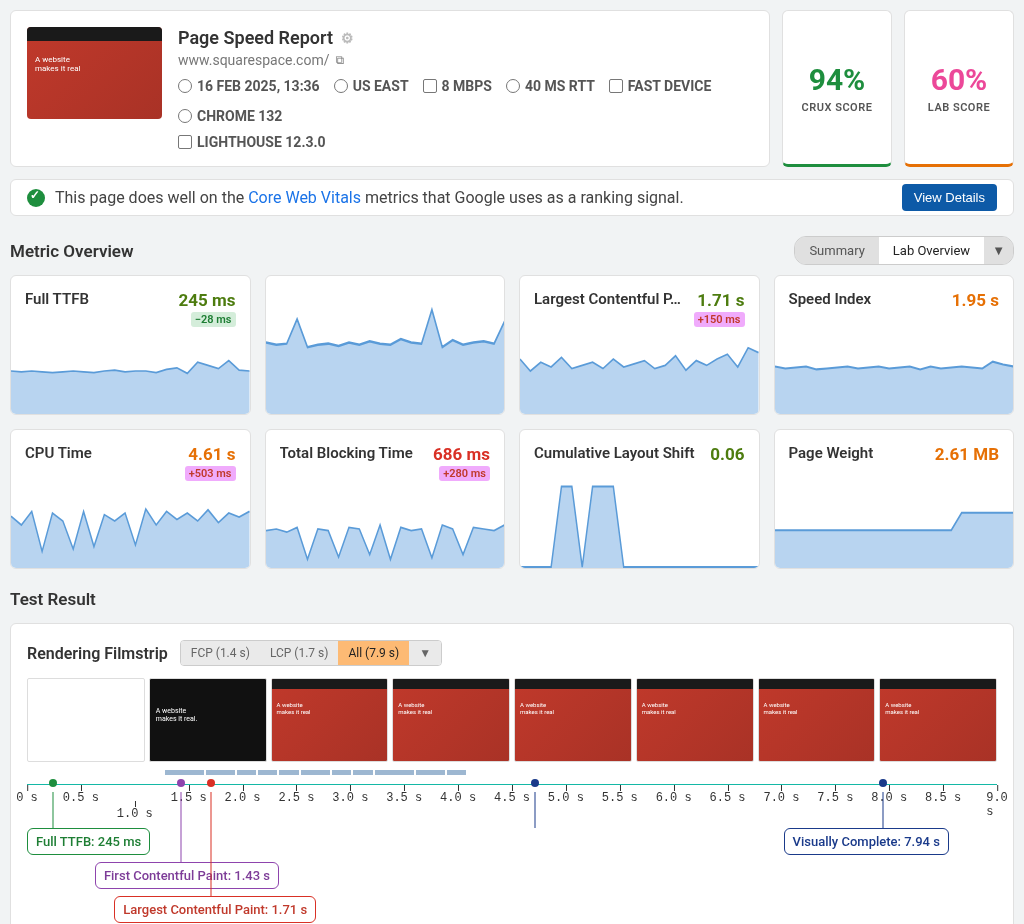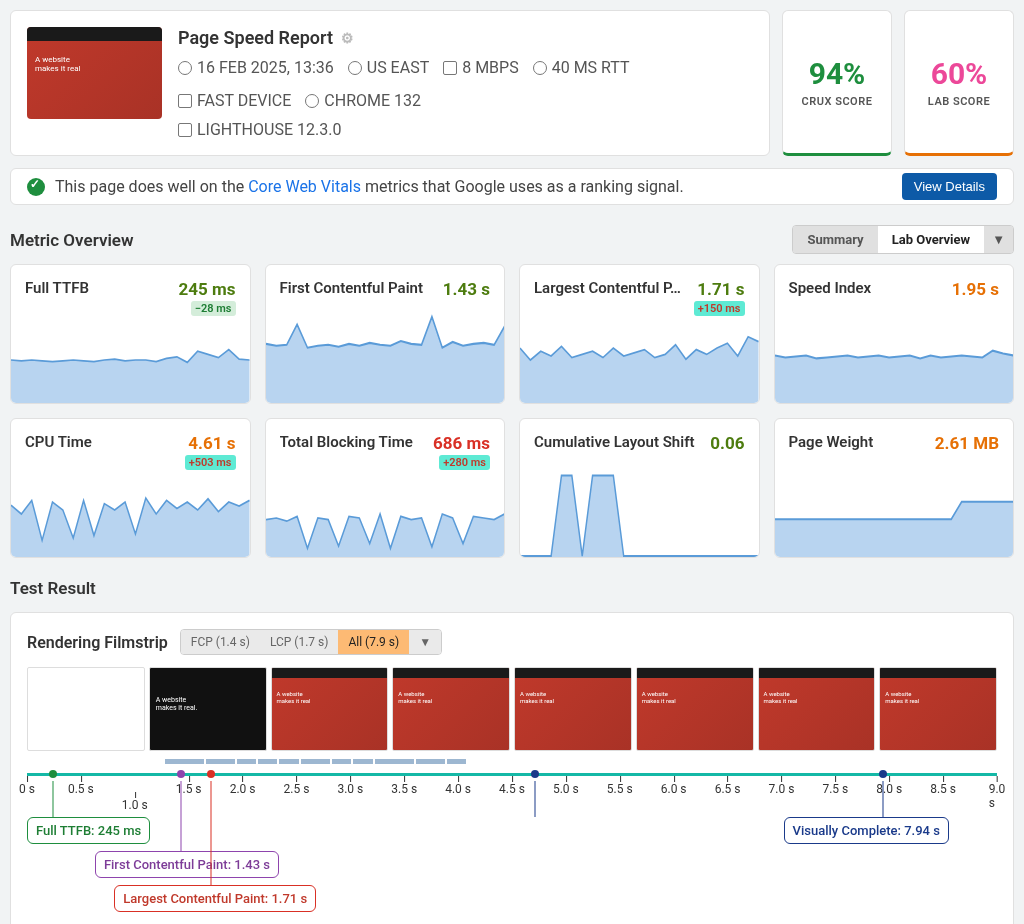--- a/index.html
+++ b/index.html
@@ -25,54 +25,54 @@
 }
 .thumb::after {
   content: "A website makes it real";
   position: absolute; top: 28px; left: 8px; color: #fff; font-size: 8px; width: 60px;
 }
 .thumb .bar { position:absolute; top:0;left:0;right:0;height:14px;background:#1a1a1a; }
 .report-info { flex: 1; }
 .report-title { font-size: 18px; font-weight: 600; color: #333; display:flex; align-items:center; gap:8px; }
 .gear { color: #bbb; font-size: 14px; }
 .report-url { color: #777; font-size: 14px; margin-top: 4px; display:flex; align-items:center; gap:6px; }
-.meta-row { display: flex; flex-wrap: wrap; gap: 14px; margin-top: 10px; color: #555; font-size: 16px; font-weight:400; }
+.meta-row { display: flex; flex-wrap: wrap; gap: 14px; margin-top: 10px; color: #555; font-size: 14px; font-weight:700; }
 .meta-item { display: flex; align-items: center; gap: 5px; }
 .meta-icon { width:14px; height:14px; border:1.5px solid #777; border-radius:50%; display:inline-block; position:relative; }
 .score-card { width: 110px; display:flex; flex-direction:column; align-items:center; justify-content:center; padding:14px 8px; position:relative; }
 .score-val { font-size: 30px; font-weight: 700; }
 .score-lbl { font-size: 11px; font-weight:600; color:#555; letter-spacing:0.5px; margin-top:4px; }
 .score-green { color: #1e8e3e; }
 .score-orange { color: #ec4899; }
 .score-card.green { border-bottom: 3px solid #1e8e3e; }
 .score-card.orange { border-bottom: 3px solid #e67005; }
 
 .vitals-banner { margin-top: 12px; padding: 4px 16px; display:flex; align-items:center; gap:10px; }
 .check-icon { width:18px; height:18px; background:#1e8e3e; border-radius:50%; position:relative; }
 .check-icon::after { content:"✓"; color:#fff; font-size:12px; position:absolute; top:-1px; left:3px; font-weight:bold; }
 .vitals-text { flex:1; font-size:16px; color:#444; }
 .vitals-text a { color:#1a73e8; text-decoration:none; }
 .btn-primary { background:#0d5aa7; color:#fff; border:none; padding:6px 12px; border-radius:4px; font-size:13px; cursor:pointer; }
 
 .section-head { display:flex; align-items:center; margin:20px 0 10px; }
 .section-title { font-size:17px; font-weight:600; color:#333; flex:1; }
-.overview-tabs { display:flex; border:1px solid #ccc; border-radius:4px; overflow:hidden; font-size:13px;font-weight:bold; }
+.overview-tabs { display:flex; border:1px solid #ccc; border-radius:12px; overflow:hidden; font-size:13px; }
 .overview-tabs .tab { padding:6px 14px; background:#e0e0e0; color:#555; cursor:pointer; }
 .overview-tabs .tab.active { background:#fff; color:#222; }
 .overview-tabs .tab.caret { padding:6px 8px; }
 
 .metrics-grid { display:grid; grid-template-columns: repeat(4, 1fr); gap:14px; }
 .metric-card { padding:14px 14px 0 14px; height:140px; display:flex; flex-direction:column; overflow:hidden; }
 .metric-head { display:flex; align-items:flex-start; }
 .metric-name { font-weight:600; font-size:15px; color:#333; flex:1; white-space:nowrap; overflow:hidden; text-overflow:ellipsis; }
 .metric-val-wrap { text-align:right; }
 .metric-val { font-weight:700; font-size:17px; }
 .metric-delta { display:inline-block; font-size:11px; font-weight:600; padding:1px 4px; border-radius:3px; margin-top:2px; }
 .delta-good { background:#d4edda; color:#1e7e34; }
-.delta-bad { background:#5eead4; color:#c0392b; }
+.delta-bad { background:#f0abfc; color:#c0392b; }
 .v-green { color:#4d7c0f; }
 .v-orange { color:#e67005; }
 .v-red { color:#d93025; }
 .spark { flex:1; position:relative; margin: 8px -14px -1px -14px; }
 .spark svg { width:100%; height:100%; display:block; }
 
 .test-result { margin-top:14px; padding:16px; }
 .filmstrip-head { display:flex; align-items:center; gap:12px; margin-bottom:12px; }
 .filmstrip-title { font-size:16px; font-weight:600; }
 .filmtabs { display:flex; border:1px solid #ccc; border-radius:4px; overflow:hidden; font-size:12px; }
@@ -82,21 +82,21 @@
 .frame { flex:1; height:84px; border:1px solid #ddd; border-radius:2px; position:relative; overflow:hidden; }
 .frame.blank { background:#fff; }
 .frame.dark { background:#111; }
 .frame.dark::after { content:"A website makes it real."; color:#fff; font-size:7px; position:absolute; top:28px; left:6px; width:50px; }
 .frame.loaded { background: linear-gradient(135deg, #c0392b 0%, #a93226 100%); }
 .frame.loaded .fbar{position:absolute;top:0;left:0;right:0;height:10px;background:#1a1a1a;}
 .frame.loaded::after { content:"A website makes it real"; color:#fff; font-size:6px; position:absolute; top:22px; left:5px; width:40px; }
 .loadbars { height:10px; display:flex; gap:2px; margin-bottom:6px; }
 .loadbars span { height:5px; background:#9db7d1; display:inline-block; margin-top:2px; }
 
-.timeline { position:relative; height:40px; border-top:3px solid #14b8a6; margin-top:6px; }
+.timeline { position:relative; height:40px; border-top:1px solid #14b8a6; margin-top:6px;font-family:Liberation Mono, monospace; }
 .tick { position:absolute; top:0; font-size:12px; color:#333; transform:translateX(-50%); }
 .tick::before { content:""; position:absolute; top:-6px; left:50%; width:1px; height:6px; background:#333; }
 .marker { position:absolute; top:-6px; width:8px; height:8px; border-radius:50%; transform:translateX(-50%); }
 .mline { position:absolute; top:0; width:1px; transform:translateX(-50%); }
 
 .callouts { position:relative; height:120px; margin-top:4px; }
 .callout { position:absolute; border:1.5px solid; border-radius:6px; padding:5px 8px; font-size:13px; font-weight:500; background:#fff; white-space:nowrap; }
 .c-green { border-color:#1e8e3e; color:#1e7e34; }
 .c-purple { border-color:#8e44ad; color:#7d3c98; }
 .c-red { border-color:#d93025; color:#c0392b; }
@@ -108,20 +108,24 @@
 <div class="top-row">
   <div class="card report-header">
     <div class="thumb">
         <div class="bar"></div>
       </div>
     <div class="report-info">
       <div class="report-title">
         <span>Page Speed Report</span>
         <span class="gear">⚙</span>
       </div>
+      <div class="report-url">
+        <span>www.squarespace.com/</span>
+        <span style="font-size:12px;">⧉</span>
+      </div>
       <div class="meta-row">
         <span class="meta-item">
             <span class="meta-icon"></span>
             <span>16 FEB 2025, 13:36</span>
           </span>
         <span class="meta-item">
             <span class="meta-icon"></span>
             <span>US EAST</span>
           </span>
         <span class="meta-item">
@@ -186,27 +190,20 @@
       </div>
     </div>
     <div class="spark">
       <svg viewBox="0 0 240 70" preserveAspectRatio="none">
         <path d="M 0 31.5 L 0 31.5 L 10.434782608695652 32.199999999999996 L 20.869565217391305 31.5 L 31.304347826086957 32.199999999999996 L 41.73913043478261 32.9 L 52.17391304347826 32.199999999999996 L 62.608695652173914 31.5 L 73.04347826086956 32.199999999999996 L 83.47826086956522 32.9 L 93.91304347826087 31.5 L 104.34782608695652 30.799999999999997 L 114.78260869565217 32.199999999999996 L 125.21739130434783 31.5 L 135.65217391304347 31.5 L 146.08695652173913 32.9 L 156.52173913043478 30.1 L 166.95652173913044 28.700000000000003 L 177.39130434782606 33.6 L 187.82608695652175 23.799999999999997 L 198.2608695652174 26.6 L 208.69565217391303 29.400000000000006 L 219.1304347826087 22.4 L 229.56521739130434 30.799999999999997 L 240 31.5 L 240 70 L 0 70 Z" fill="#b8d4f0" stroke="none"></path>
         <path d="M 0 31.5 L 0 31.5 L 10.434782608695652 32.199999999999996 L 20.869565217391305 31.5 L 31.304347826086957 32.199999999999996 L 41.73913043478261 32.9 L 52.17391304347826 32.199999999999996 L 62.608695652173914 31.5 L 73.04347826086956 32.199999999999996 L 83.47826086956522 32.9 L 93.91304347826087 31.5 L 104.34782608695652 30.799999999999997 L 114.78260869565217 32.199999999999996 L 125.21739130434783 31.5 L 135.65217391304347 31.5 L 146.08695652173913 32.9 L 156.52173913043478 30.1 L 166.95652173913044 28.700000000000003 L 177.39130434782606 33.6 L 187.82608695652175 23.799999999999997 L 198.2608695652174 26.6 L 208.69565217391303 29.400000000000006 L 219.1304347826087 22.4 L 229.56521739130434 30.799999999999997 L 240 31.5" fill="none" stroke="#5a9bd8" stroke-width="1.5"></path>
       </svg>
     </div>
     </div>
     <div class="card metric-card">
-    <div class="metric-head">
-      <div class="metric-name">First Contentful Paint</div>
-      <div class="metric-val-wrap">
-        <div class="metric-val v-green">1.43 s</div>
-
-      </div>
-    </div>
     <div class="spark">
       <svg viewBox="0 0 240 70" preserveAspectRatio="none">
         <path d="M 0 26.6 L 0 26.6 L 10.434782608695652 28 L 20.869565217391305 27.300000000000004 L 31.304347826086957 12.600000000000001 L 41.73913043478261 29.400000000000006 L 52.17391304347826 28 L 62.608695652173914 27.300000000000004 L 73.04347826086956 28.700000000000003 L 83.47826086956522 26.6 L 93.91304347826087 28 L 104.34782608695652 25.9 L 114.78260869565217 27.300000000000004 L 125.21739130434783 28 L 135.65217391304347 24.5 L 146.08695652173913 26.6 L 156.52173913043478 27.300000000000004 L 166.95652173913044 7 L 177.39130434782606 29.400000000000006 L 187.82608695652175 25.199999999999996 L 198.2608695652174 28 L 208.69565217391303 26.6 L 219.1304347826087 25.9 L 229.56521739130434 27.300000000000004 L 240 14 L 240 70 L 0 70 Z" fill="#b8d4f0" stroke="none"></path>
         <path d="M 0 26.6 L 0 26.6 L 10.434782608695652 28 L 20.869565217391305 27.300000000000004 L 31.304347826086957 12.600000000000001 L 41.73913043478261 29.400000000000006 L 52.17391304347826 28 L 62.608695652173914 27.300000000000004 L 73.04347826086956 28.700000000000003 L 83.47826086956522 26.6 L 93.91304347826087 28 L 104.34782608695652 25.9 L 114.78260869565217 27.300000000000004 L 125.21739130434783 28 L 135.65217391304347 24.5 L 146.08695652173913 26.6 L 156.52173913043478 27.300000000000004 L 166.95652173913044 7 L 177.39130434782606 29.400000000000006 L 187.82608695652175 25.199999999999996 L 198.2608695652174 28 L 208.69565217391303 26.6 L 219.1304347826087 25.9 L 229.56521739130434 27.300000000000004 L 240 14" fill="none" stroke="#5a9bd8" stroke-width="1.5"></path>
       </svg>
     </div>
     </div>
     <div class="card metric-card">
     <div class="metric-head">
       <div class="metric-name">Largest Contentful P…</div>

